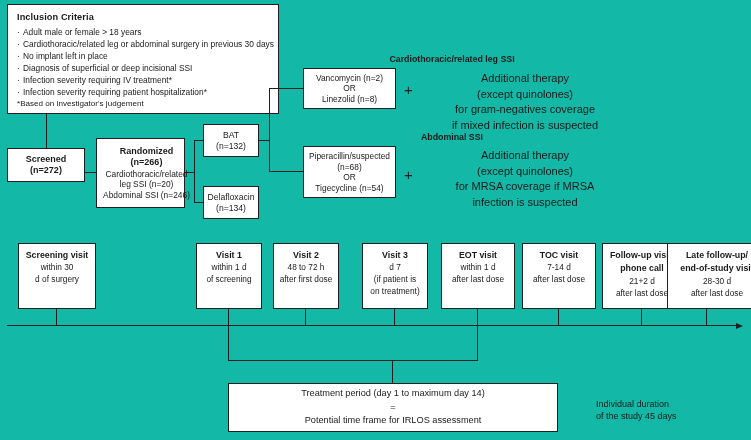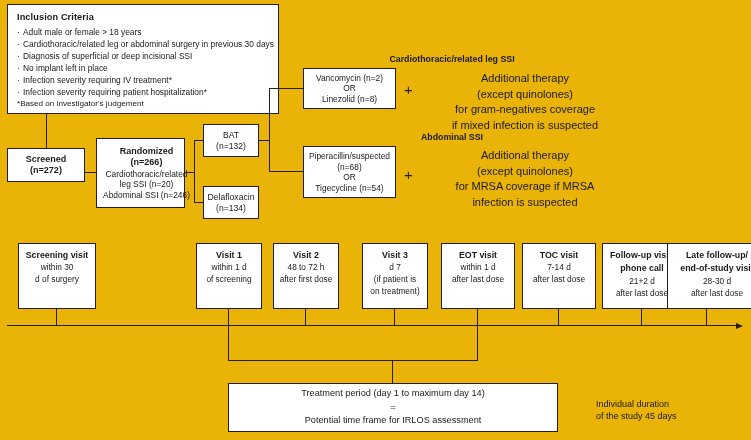--- a/index.html
+++ b/index.html
@@ -5,21 +5,21 @@
   html,body{margin:0;padding:0;background:#ffffff;}
   body{
     font-family:"Liberation Sans", sans-serif;
     color:#1a1a1a;
     -webkit-font-smoothing:antialiased;
   }
   #canvas{
     position:relative;
     width:751px;
     height:440px;
-    background:#eab308;
+    background:#14b8a6;
     overflow:hidden;
   }
   .box{
     position:absolute;
     box-sizing:border-box;
     border:1.4px solid #231f20;
     background:#ffffff;
     display:flex;
     flex-direction:column;
     align-items:center;
@@ -104,22 +104,22 @@
 </head>
 <body>
 
 <div id="canvas">
 
   <div class="box top" id="inclusion">
     <div class="hd">Inclusion Criteria</div>
     <ul>
       <li><span class="bullet">·</span><span>Adult male or female &gt; 18 years</span></li>
       <li><span class="bullet">·</span><span>Cardiothoracic/related leg or abdominal surgery in previous 30 days</span></li>
+      <li><span class="bullet">·</span><span>No implant left in place</span></li>
       <li><span class="bullet">·</span><span>Diagnosis of superficial or deep incisional SSI</span></li>
-      <li><span class="bullet">·</span><span>No implant left in place</span></li>
       <li><span class="bullet">·</span><span>Infection severity requiring IV treatment*</span></li>
       <li><span class="bullet">·</span><span>Infection severity requiring patient hospitalization*</span></li>
     </ul>
     <div class="foot">*Based on investigator's judgement</div>
   </div>
 
   <div class="line vl" style="left:46px; top:114px; height:34px;"></div>
 
   <div class="box" id="screened">
     <span class="ln b">Screened</span>

